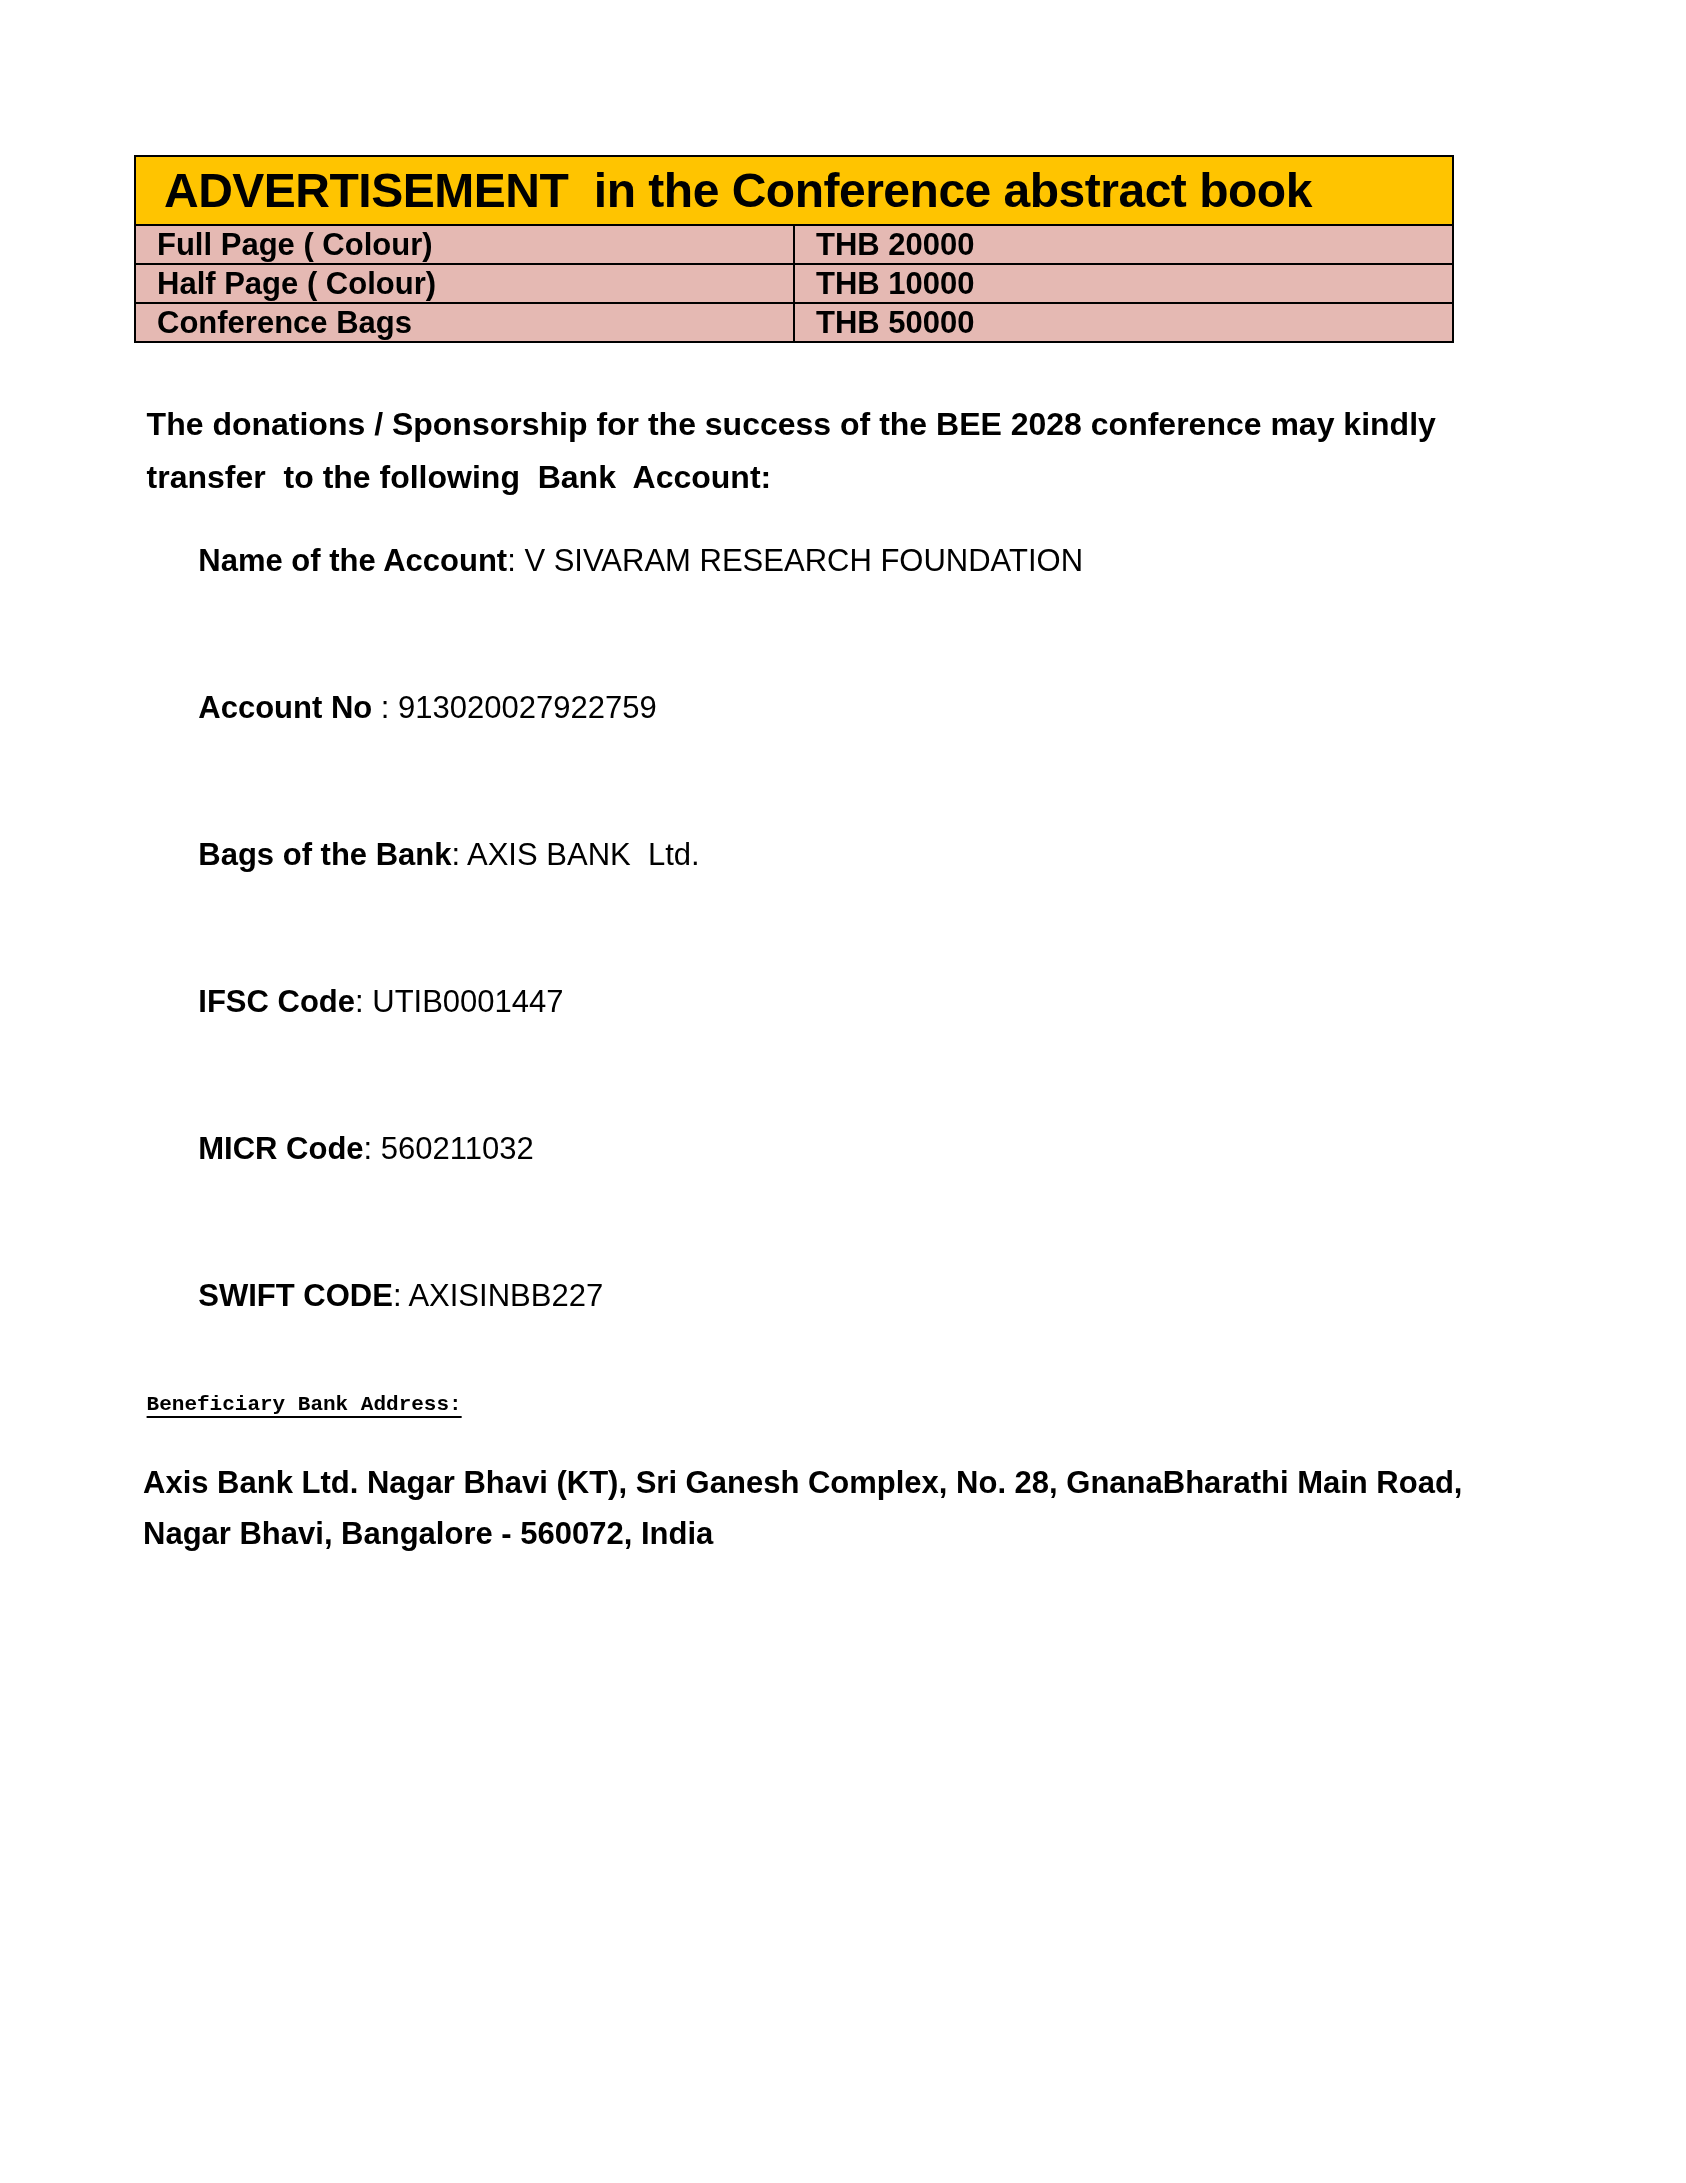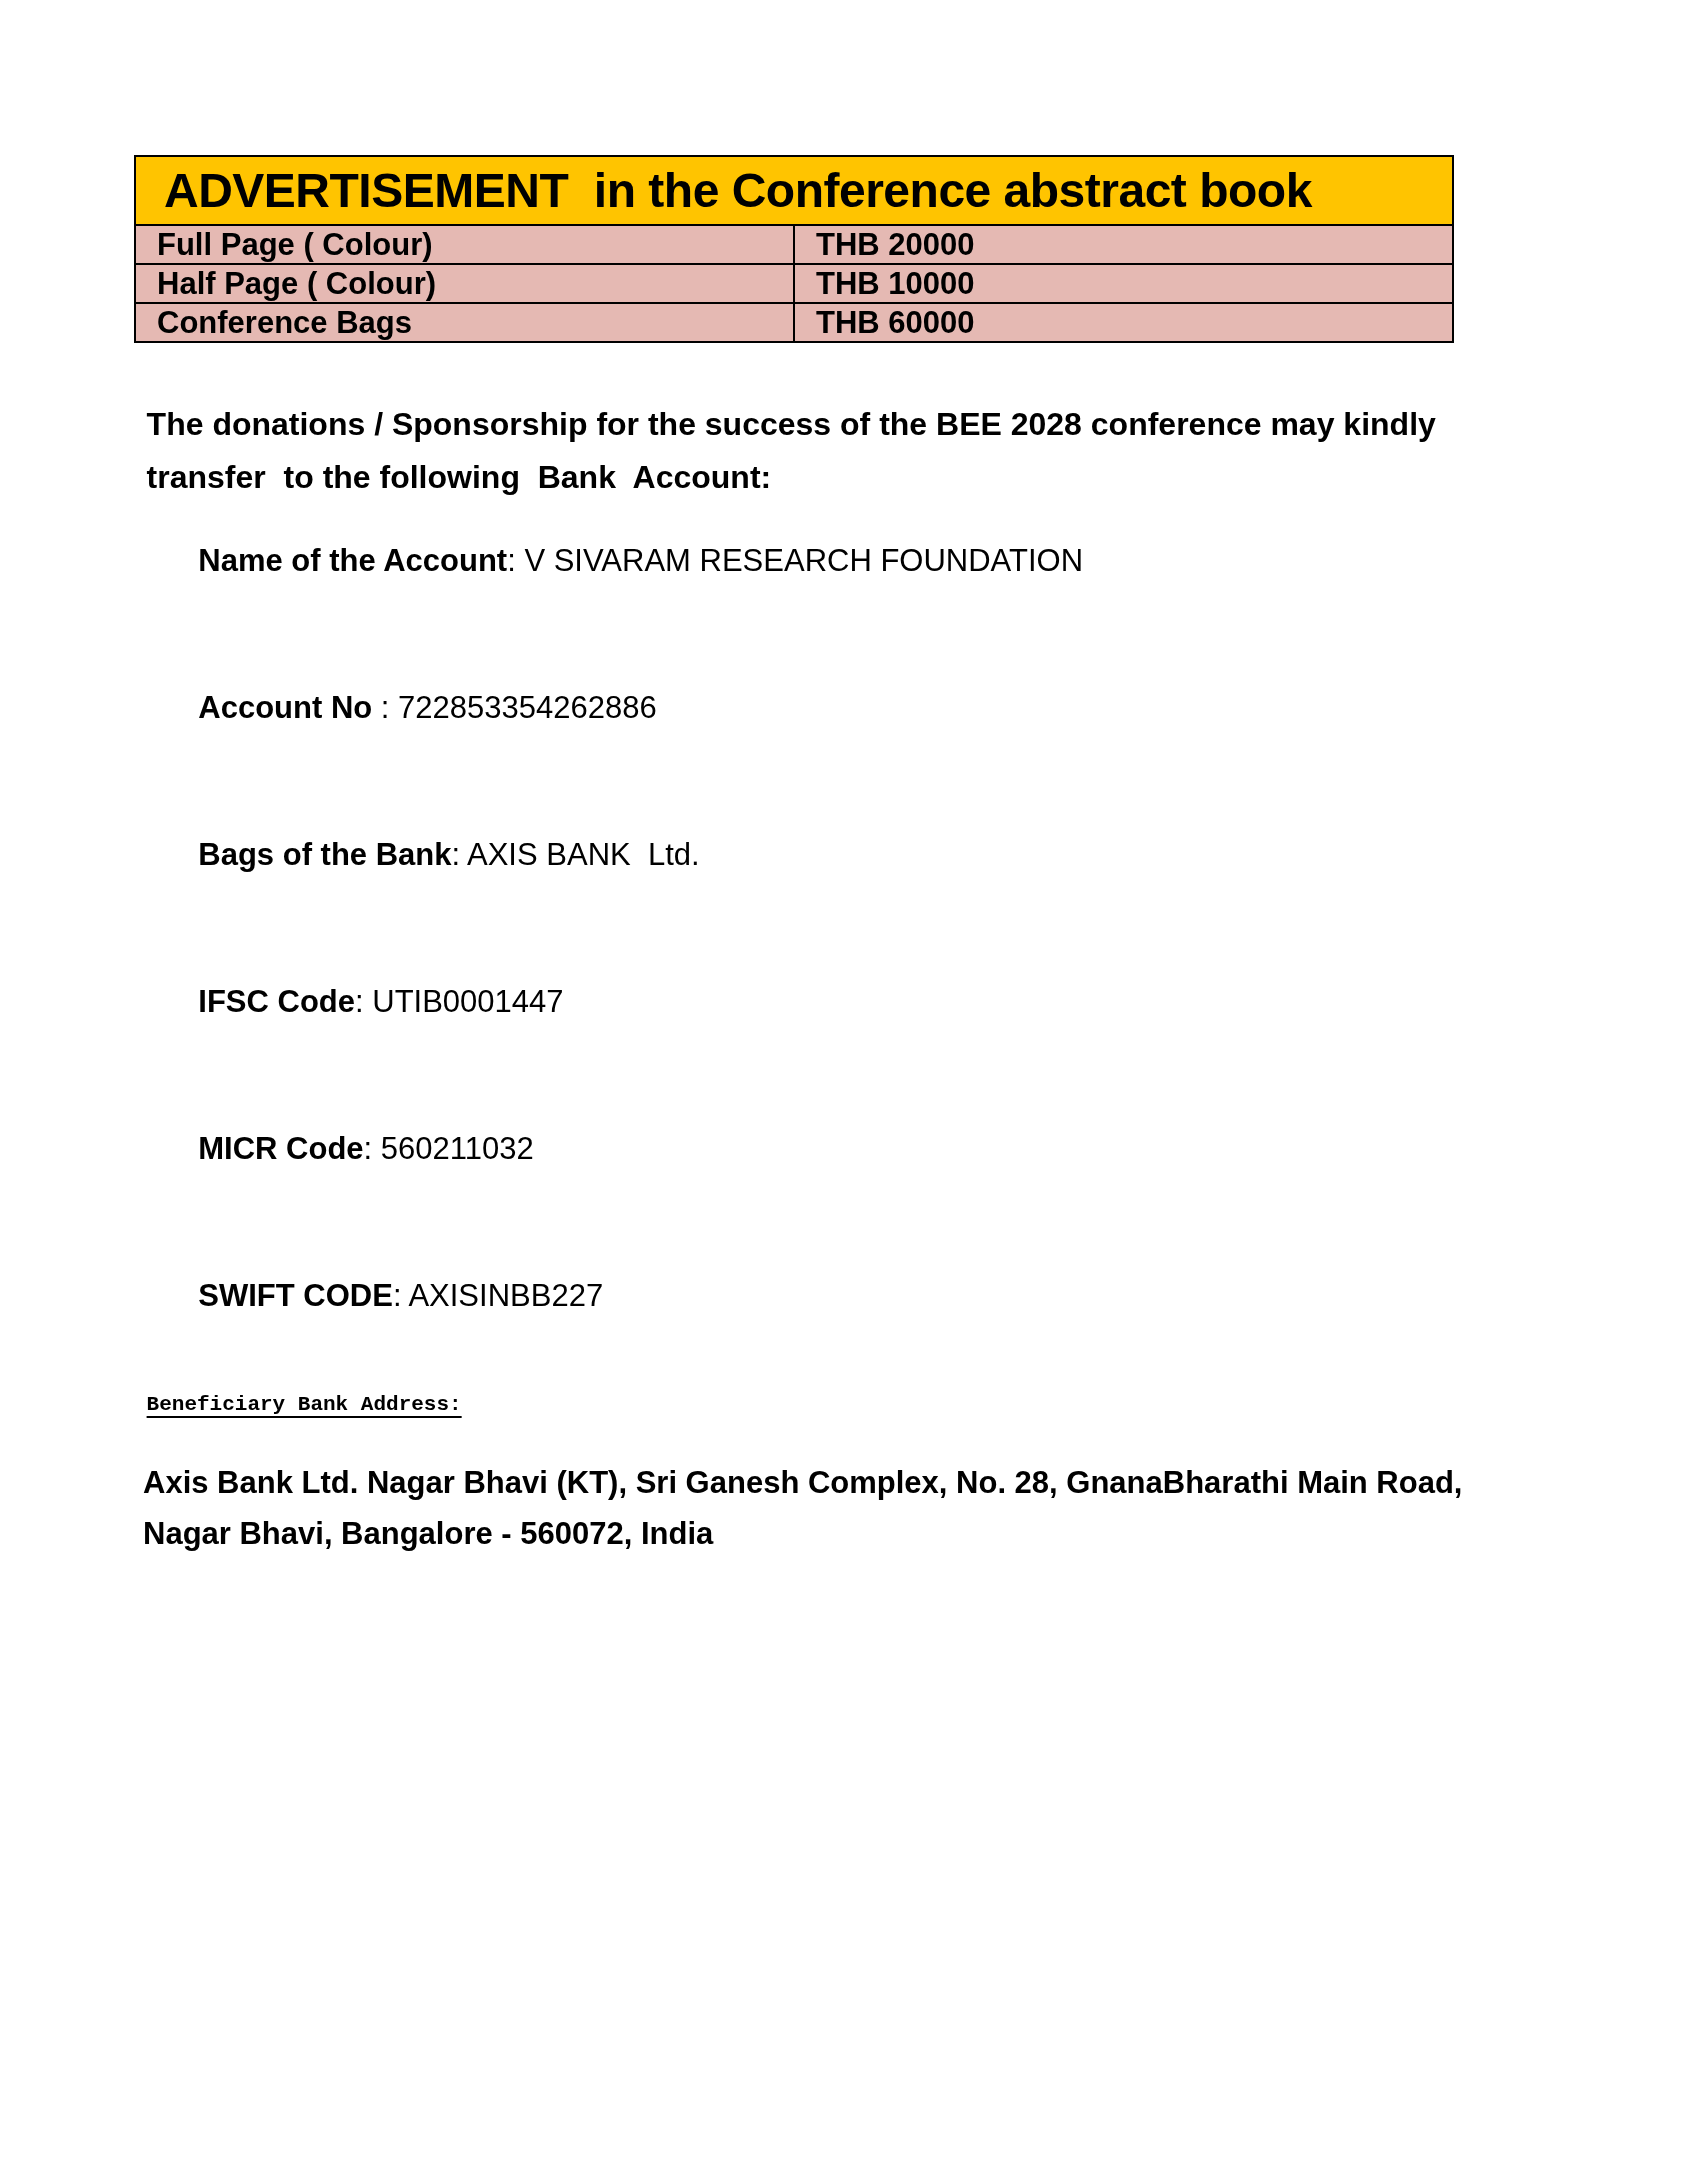--- a/index.html
+++ b/index.html
@@ -106,33 +106,33 @@
         <tr>
           <td class="item-cell">Full Page ( Colour)</td>
           <td class="price-cell">THB 20000</td>
         </tr>
         <tr>
           <td class="item-cell">Half Page ( Colour)</td>
           <td class="price-cell">THB 10000</td>
         </tr>
         <tr>
           <td class="item-cell">Conference Bags</td>
-          <td class="price-cell">THB 60000</td>
+          <td class="price-cell">THB 50000</td>
         </tr>
       </tbody>
     </table>
 
     <p class="intro">The donations / Sponsorship for the success of the BEE 2028 conference may kindly transfer  to the following  Bank  Account:</p>
 
     <p class="bank-line">
       <span class="label">Name of the Account</span><span class="sep">: </span><span class="value">V SIVARAM RESEARCH FOUNDATION</span>
     </p>
 
     <p class="bank-line">
-      <span class="label">Account No</span><span class="sep"> : </span><span class="value">722853354262886</span>
+      <span class="label">Account No</span><span class="sep"> : </span><span class="value">913020027922759</span>
     </p>
 
     <p class="bank-line">
       <span class="label">Bags of the Bank</span><span class="sep">: </span><span class="value">AXIS BANK  Ltd.</span>
     </p>
 
     <p class="bank-line">
       <span class="label">IFSC Code</span><span class="sep">: </span><span class="value">UTIB0001447</span>
     </p>
 

